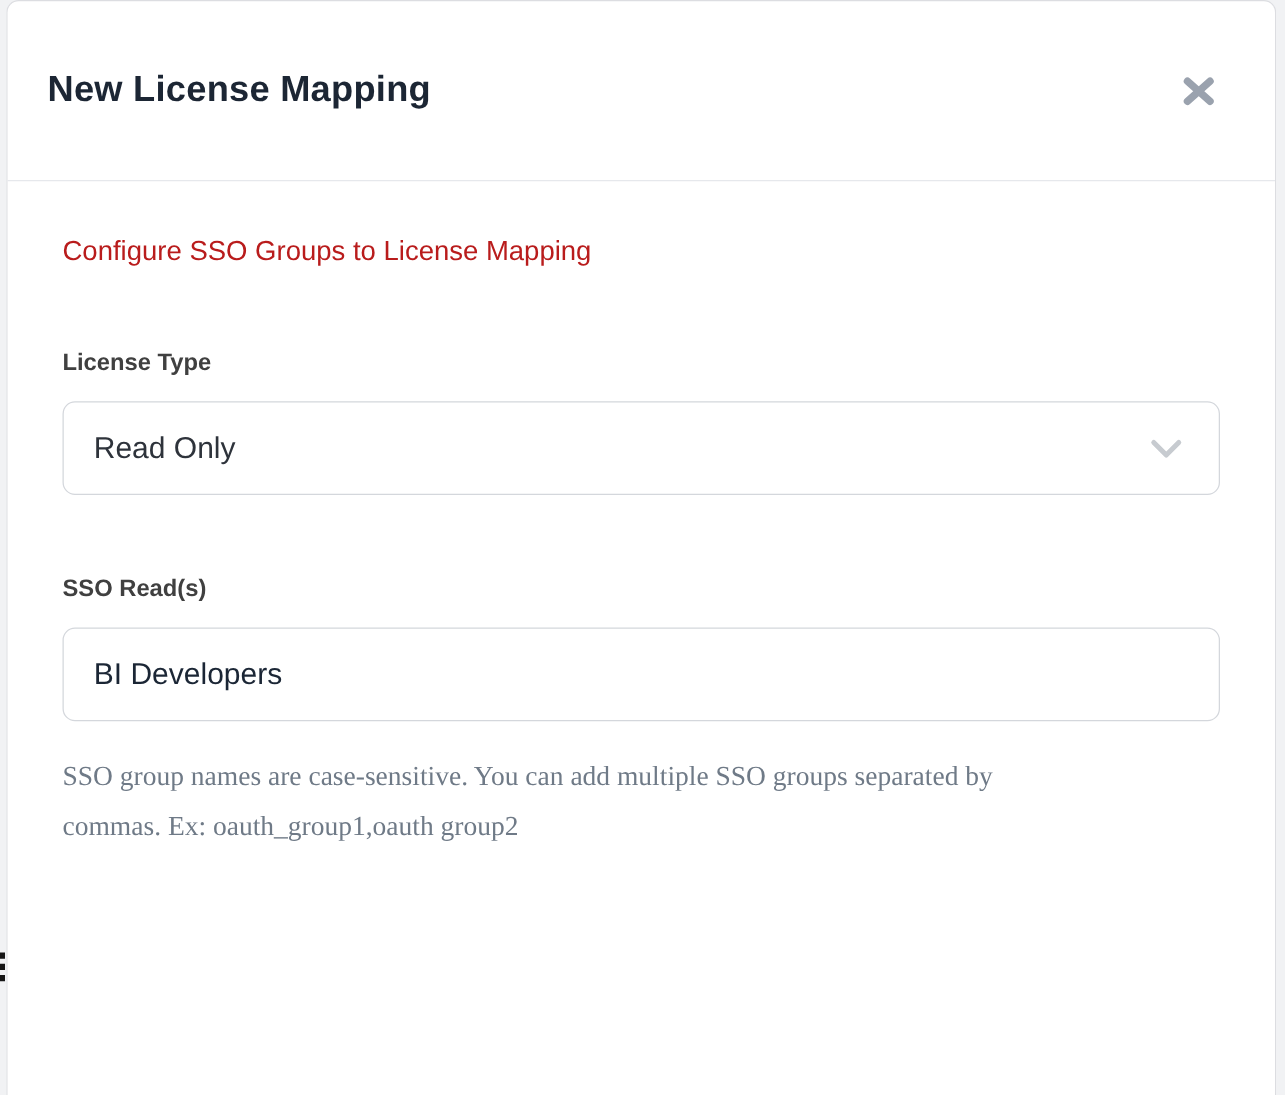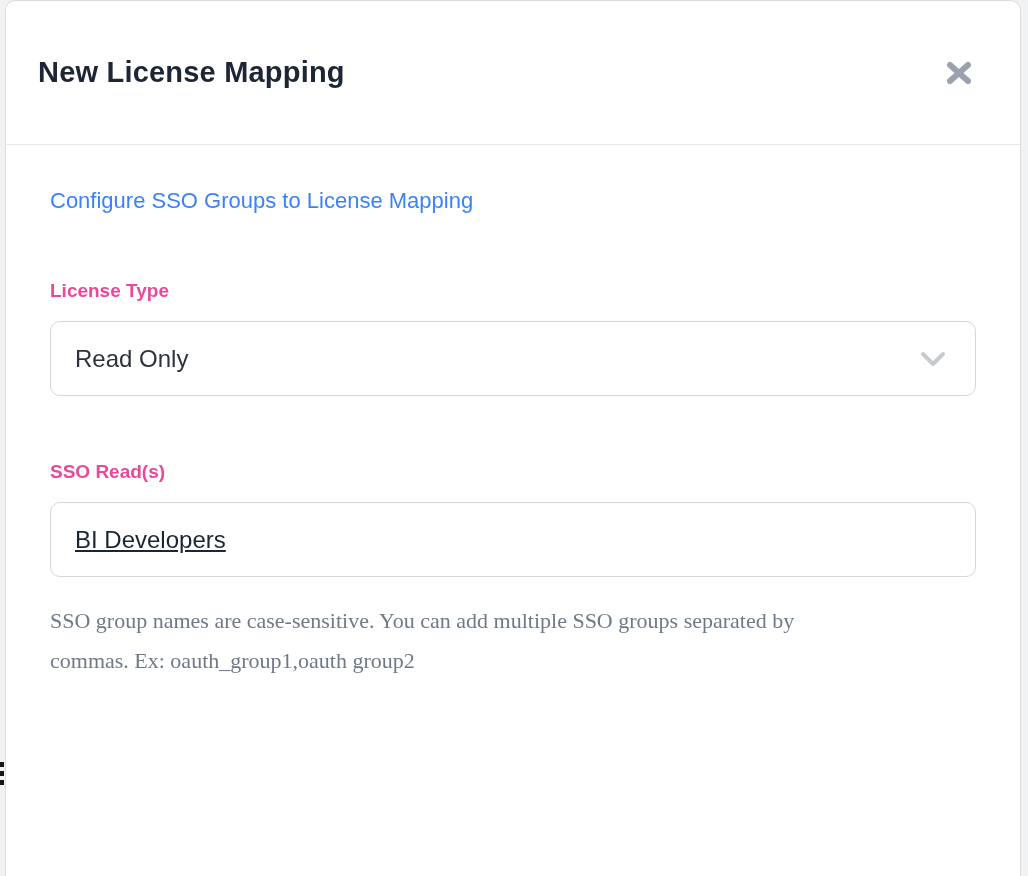--- a/index.html
+++ b/index.html
@@ -49,29 +49,29 @@
     display: flex;
     align-items: center;
     justify-content: center;
   }
   .modal-body {
     padding: 42px 44px;
   }
   .form-heading {
     font-size: 22px;
     font-weight: 400;
-    color: #3b82f6;
+    color: #b91c1c;
     line-height: 28px;
     margin-bottom: 64px;
   }
   .field-label {
     display: block;
     font-size: 19px;
     font-weight: 700;
-    color: #ec4899;
+    color: #404040;
     line-height: 23px;
     margin-bottom: 19px;
   }
   .field-group-license { margin-bottom: 64px; }
   .select-box {
     position: relative;
     width: 100%;
     height: 75px;
     border: 1px solid #d4d7dc;
     border-radius: 10px;
@@ -96,21 +96,20 @@
     width: 100%;
     height: 75px;
     border: 1px solid #d4d7dc;
     border-radius: 10px;
     background: #ffffff;
     font-family: "Liberation Sans", "DejaVu Sans", sans-serif;
     font-size: 24px;
     color: #1b2635;
     padding: 0 24px;
     outline: none;
-    text-decoration: underline;
   }
   .helper-text {
     margin-top: 24px;
     font-size: 22px;
     line-height: 40px;
     color: #6f7a87;
     max-width: 800px;
     font-family: Liberation Serif, serif;
   }
   .edge-marks {

